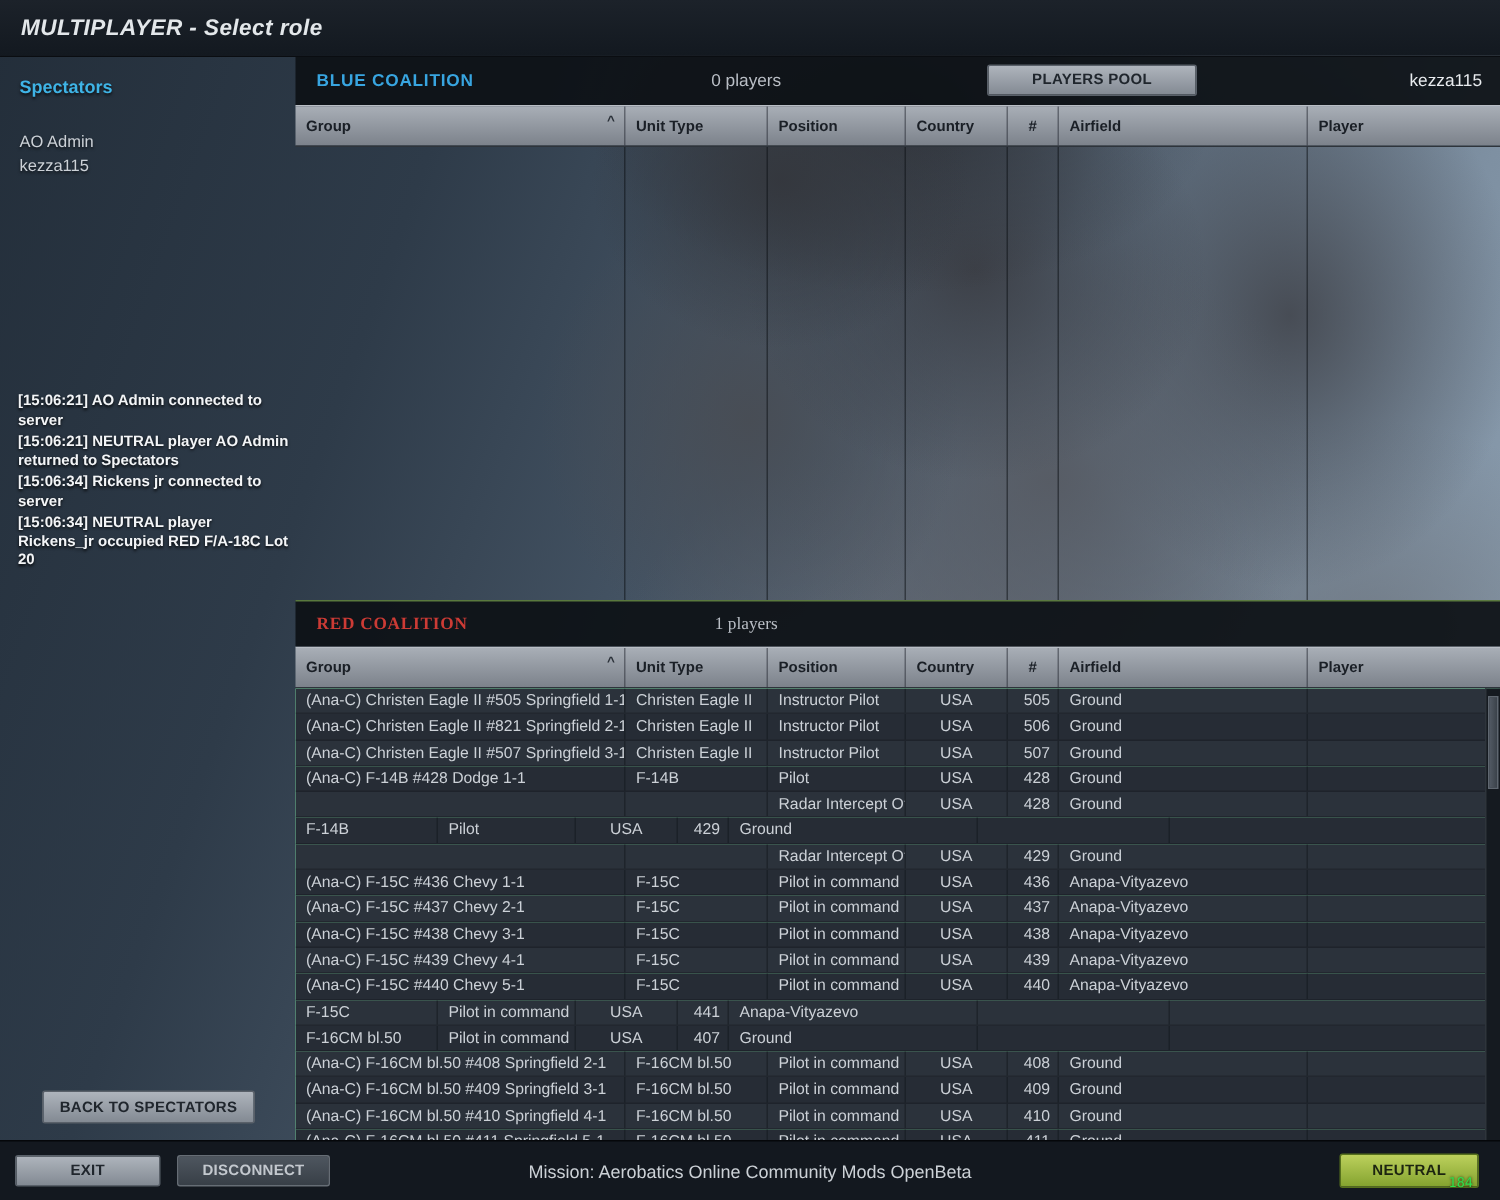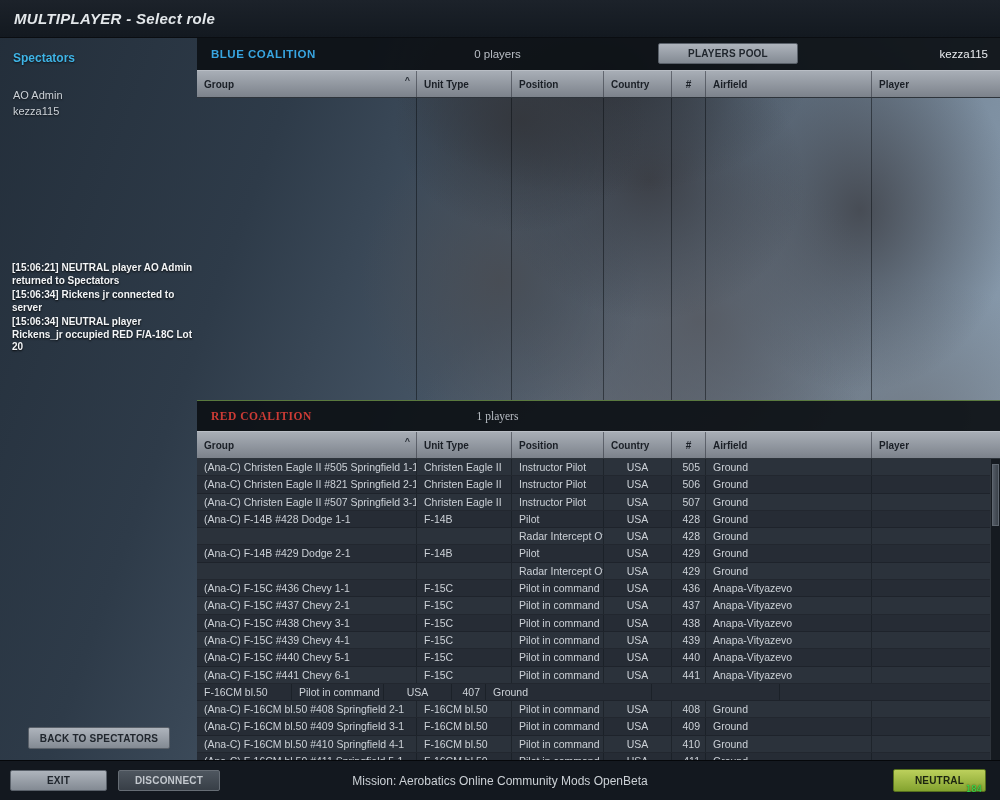--- a/index.html
+++ b/index.html
@@ -116,20 +116,21 @@
 
   <div class="sidebar">
     <div class="spectators">Spectators</div>
     <div class="spec-list">
 
     <div class="spec-item">AO Admin</div>
         <div class="spec-item">kezza115</div>
       </div>
     <div class="chatlog">
 
+    <div class="log-line">[15:06:21] AO Admin connected to server</div>
         <div class="log-line">[15:06:21] NEUTRAL player AO Admin returned to Spectators</div>
         <div class="log-line">[15:06:34] Rickens jr connected to server</div>
         <div class="log-line">[15:06:34] NEUTRAL player Rickens_jr occupied RED F/A-18C Lot 20</div>
       </div>
     <div class="btn back-btn">BACK TO SPECTATORS</div>
   </div>
 
   <div class="main">
 
     <div class="coal-header blue-header">
@@ -250,21 +251,20 @@
           <div class="cell c0"></div>
           <div class="cell c1"></div>
           <div class="cell c2">Radar Intercept Officer</div>
           <div class="cell c3">USA</div>
           <div class="cell c4">428</div>
           <div class="cell c5">Ground</div>
           <div class="cell c6"></div>
         </div>
 
         <div class="row">
-          <div class="cell c0">(Ana-C) F-14B #429 Dodge 2-1</div>
           <div class="cell c1">F-14B</div>
           <div class="cell c2">Pilot</div>
           <div class="cell c3">USA</div>
           <div class="cell c4">429</div>
           <div class="cell c5">Ground</div>
           <div class="cell c6"></div>
         </div>
 
         <div class="row">
           <div class="cell c0"></div>
@@ -320,21 +320,20 @@
           <div class="cell c0">(Ana-C) F-15C #440 Chevy 5-1</div>
           <div class="cell c1">F-15C</div>
           <div class="cell c2">Pilot in command</div>
           <div class="cell c3">USA</div>
           <div class="cell c4">440</div>
           <div class="cell c5">Anapa-Vityazevo</div>
           <div class="cell c6"></div>
         </div>
 
         <div class="row">
-          <div class="cell c0">(Ana-C) F-15C #441 Chevy 6-1</div>
           <div class="cell c1">F-15C</div>
           <div class="cell c2">Pilot in command</div>
           <div class="cell c3">USA</div>
           <div class="cell c4">441</div>
           <div class="cell c5">Anapa-Vityazevo</div>
           <div class="cell c6"></div>
         </div>
 
         <div class="row">
           <div class="cell c1">F-16CM bl.50</div>

